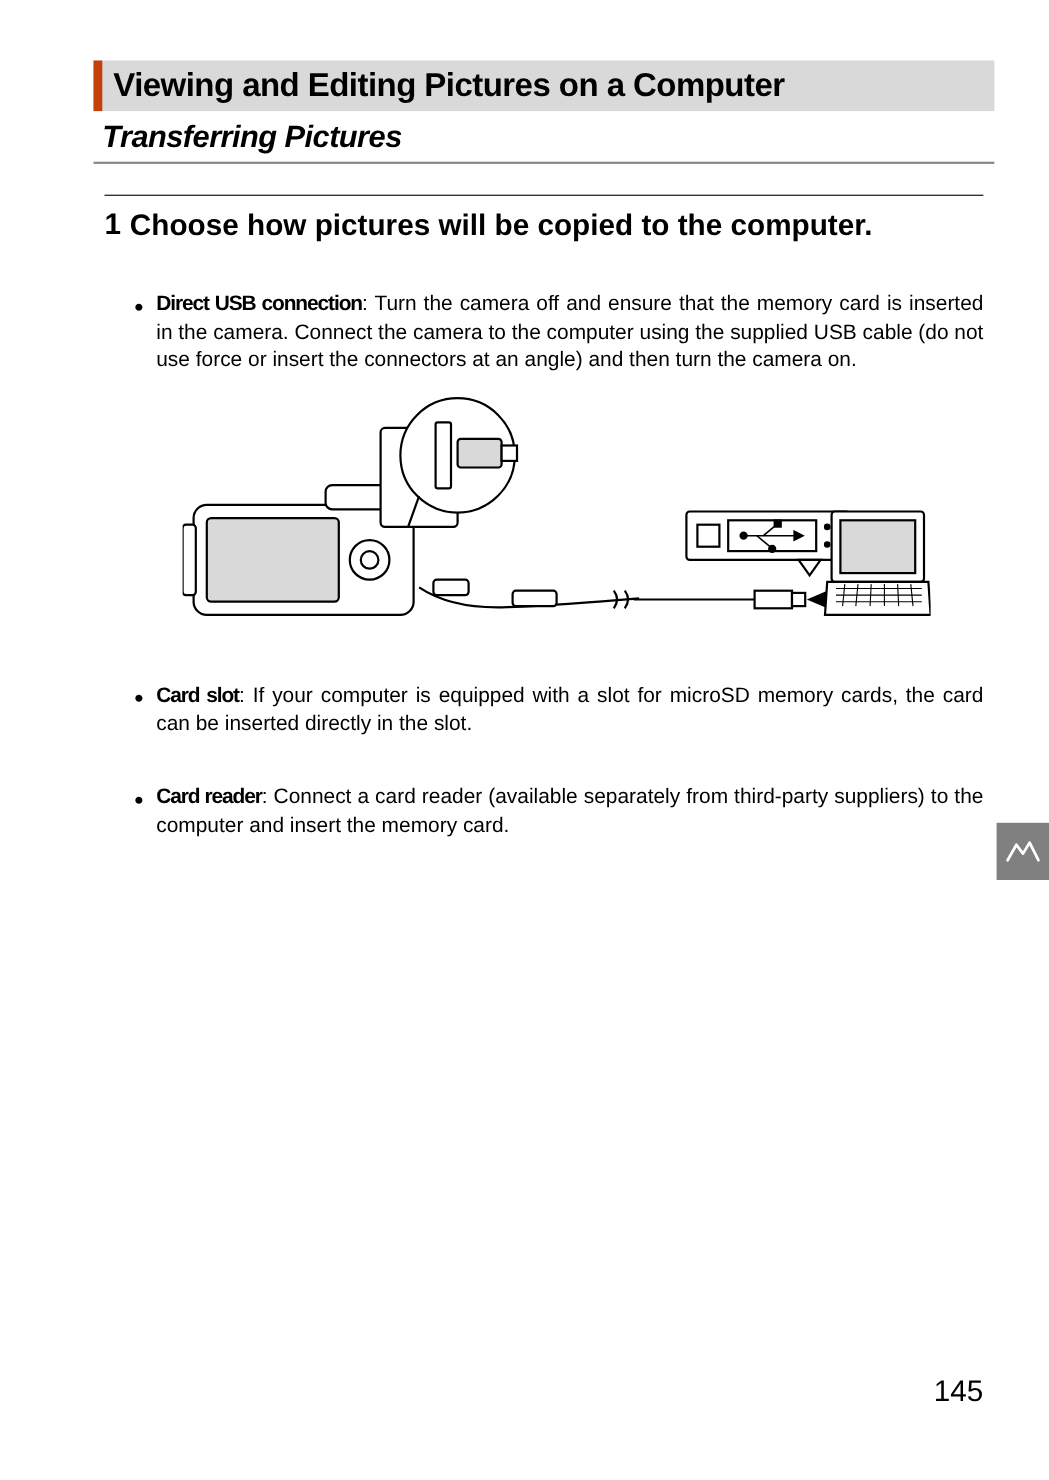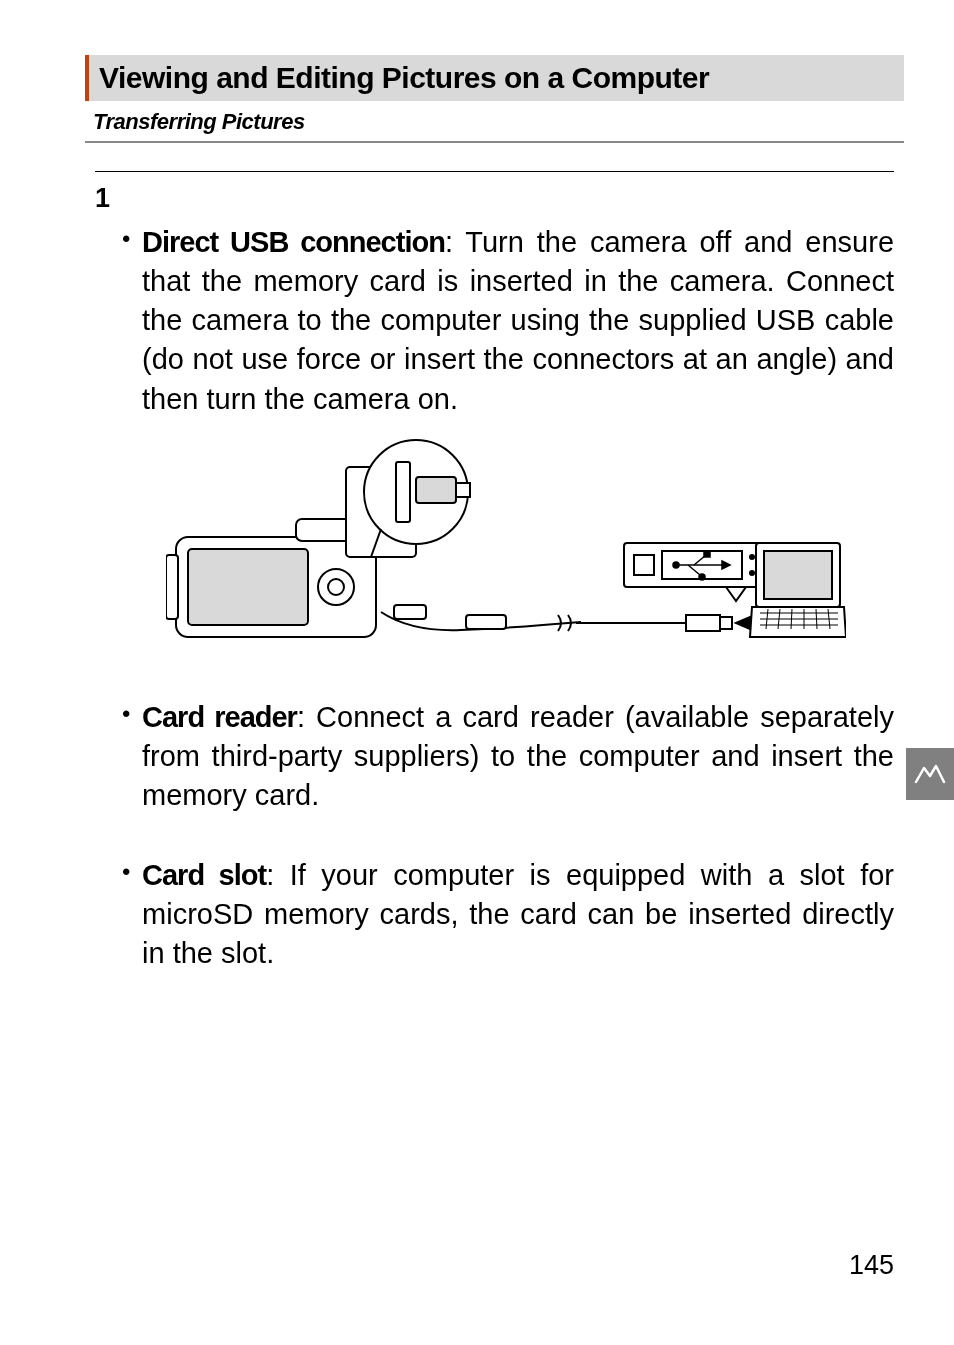--- a/index.html
+++ b/index.html
@@ -11,32 +11,32 @@
     color: #000;
     position: relative;
   }
   .page {
     padding: 55px 50px 0 85px;
     position: relative;
     height: 100%;
   }
   .section-header {
     background: #d9d9d9;
-    border-left: 4px solid #c2410c;
+    border-left: 8px solid #c2410c;
     padding: 6px 8px 6px 10px;
     font-weight: 800;
     font-size: 30px;
     letter-spacing: -0.5px;
   }
   .subsection {
     border-bottom: 2px solid #888;
     padding: 8px 4px 6px 8px;
     font-style: italic;
     font-weight: 700;
-    font-size: 22px;
+    font-size: 28px;
     letter-spacing: -0.5px;
     margin-bottom: 28px;
   }
   .step-block {
     border-top: 1.5px solid #000;
     padding-top: 10px;
     margin-left: 10px;
     margin-right: 10px;
   }
   .step-row {
@@ -62,21 +62,21 @@
     line-height: 1.35;
     margin-bottom: 6px;
   }
   .bullets {
     list-style: none;
     padding-left: 0;
   }
   .bullets > li {
     position: relative;
     padding-left: 24px;
-    font-size: 29px;
+    font-size: 19px;
     line-height: 1.35;
     text-align: justify;
     margin-bottom: 8px;
     margin-top: 41px;
   }
   .bullets > li::before {
     content: "•";
     position: absolute;
     left: 4px;
     top: 0;
@@ -116,20 +116,21 @@
 <body>
 
 <div class="page">
   <div class="section-header">Viewing and Editing Pictures on a Computer</div>
   <div class="subsection">Transferring Pictures</div>
 
   <div class="step-block">
     <div class="step-row">
       <div class="step-num">1</div>
       <div class="step-content">
+        <div class="step-title">Choose how pictures will be copied to the computer.</div>
 
         <ul class="bullets">
           <li>
             <span class="b-label">Direct USB connection</span><span>: Turn the camera off and ensure that the memory card is inserted in the camera. Connect the camera to the computer using the supplied USB cable (do not use force or insert the connectors at an angle) and then turn the camera on.</span>
           </li>
         </ul>
 
         <div class="figure">
           <svg width="680" height="220" viewBox="0 0 680 220">
 
@@ -206,24 +207,24 @@
                 <line x1="638" y1="172" x2="638" y2="192"></line>
                 <line x1="650" y1="172" x2="651" y2="192"></line>
                 <line x1="662" y1="172" x2="664" y2="192"></line>
               </g>
             </g>
           </svg>
         </div>
 
         <ul class="bullets">
           <li>
-            <span class="b-label">Card reader</span><span>: Connect a card reader (available separately from third-party suppliers) to the computer and insert the memory card.</span>
+            <span class="b-label">Card slot</span><span>: If your computer is equipped with a slot for microSD memory cards, the card can be inserted directly in the slot.</span>
           </li>
           <li>
-            <span class="b-label">Card slot</span><span>: If your computer is equipped with a slot for microSD memory cards, the card can be inserted directly in the slot.</span>
+            <span class="b-label">Card reader</span><span>: Connect a card reader (available separately from third-party suppliers) to the computer and insert the memory card.</span>
           </li>
         </ul>
 
       </div>
     </div>
   </div>
 
   <div class="side-tab">
     <svg width="34" height="24" viewBox="0 0 34 24">
       <path d="M3 20 L11 6 L17 14 L23 4 L31 20" fill="none" stroke="#fff" stroke-width="2.5" stroke-linejoin="round" stroke-linecap="round"></path>

